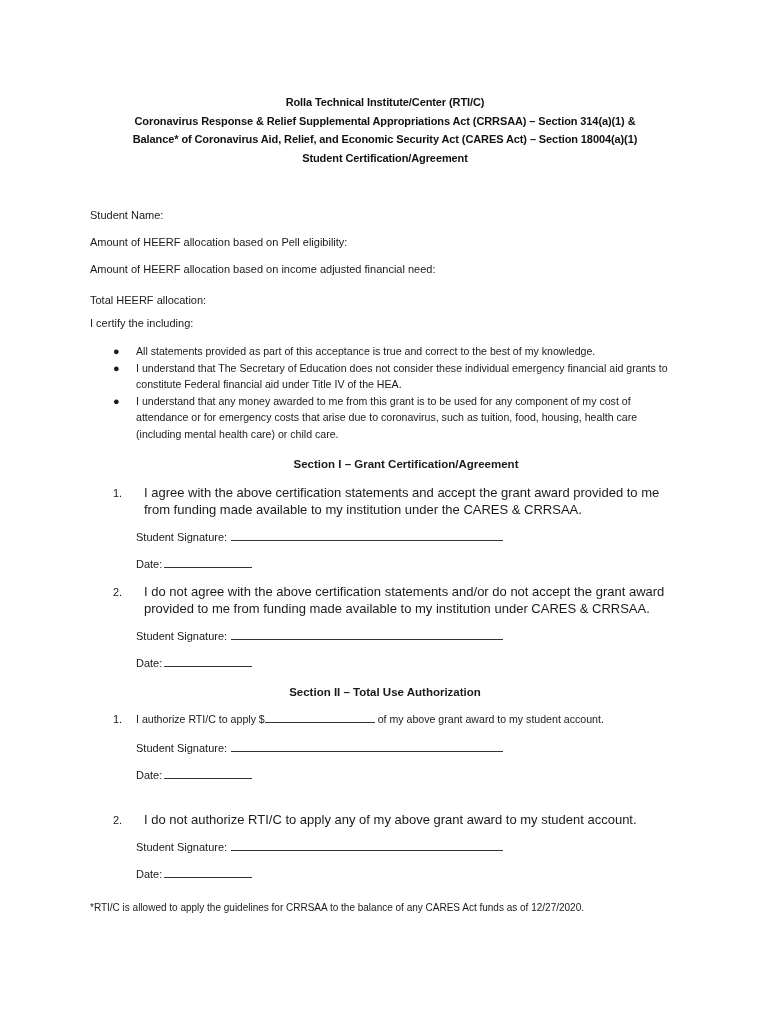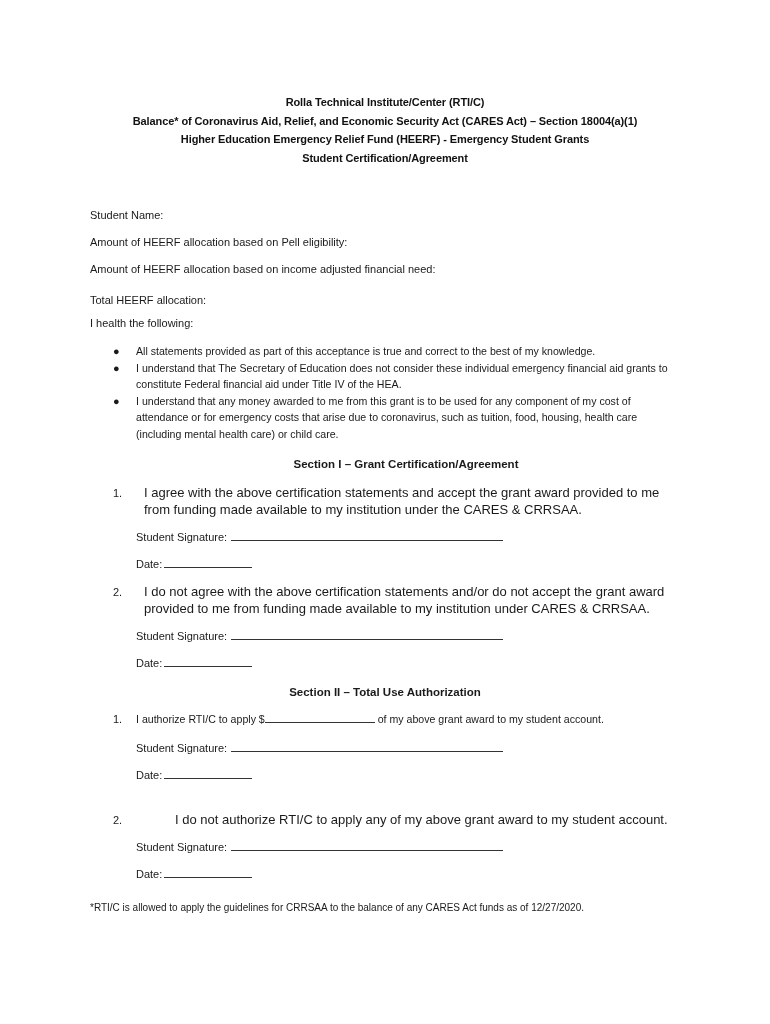--- a/index.html
+++ b/index.html
@@ -103,30 +103,30 @@
       font-size: 10px;
     }
   </style>
 </head>
 <body>
 
 <div class="page">
 
   <div class="header">
     <div>Rolla Technical Institute/Center (RTI/C)</div>
+    <div>Coronavirus Response &amp; Relief Supplemental Appropriations Act (CRRSAA) – Section 314(a)(1) &amp;</div>
     <div>Balance* of Coronavirus Aid, Relief, and Economic Security Act (CARES Act) – Section 18004(a)(1)</div>
-    <div>Higher Education Emergency Relief Fund (HEERF) - Emergency Student Grants</div>
     <div>Student Certification/Agreement</div>
   </div>
 
   <div class="abs field-label" style="top:207px;">Student Name:</div>
   <div class="abs field-label" style="top:261px;">Amount of HEERF allocation based on income adjusted financial need:</div>
   <div class="abs field-label" style="top:234px;">Amount of HEERF allocation based on Pell eligibility:</div>
   <div class="abs field-label" style="top:292px;">Total HEERF allocation:</div>
-  <div class="abs field-label" style="top:315px;">I health the following:</div>
+  <div class="abs field-label" style="top:315px;">I certify the including:</div>
 
   <div class="bullets">
     <div class="bullet-row">
       <span class="bullet-dot">●</span>
       <div class="bullet-text">All statements provided as part of this acceptance is true and correct to the best of my knowledge.</div>
     </div>
     <div class="bullet-row">
       <span class="bullet-dot">●</span>
       <div class="bullet-text">I understand that The Secretary of Education does not consider these individual emergency financial aid grants to constitute Federal financial aid under Title IV of the HEA.</div>
     </div>
@@ -163,21 +163,21 @@
     <span>I authorize RTI/C to apply $</span><span class="underline dollar-line"></span><span> of my above grant award to my student account.</span>
   </div>
   <div class="abs sig-label" style="top:740px;">
     <span>Student Signature:</span><span class="underline sig-line"></span>
   </div>
   <div class="abs sig-label" style="top:767px;">
     <span>Date:</span><span class="underline date-line"></span>
   </div>
 
   <div class="abs num" style="top:812px;">2.</div>
-  <div class="abs item-text" style="top:812px;margin-left:31px;">I do not authorize RTI/C to apply any of my above grant award to my student account.</div>
+  <div class="abs item-text" style="top:812px;">I do not authorize RTI/C to apply any of my above grant award to my student account.</div>
   <div class="abs sig-label" style="top:839px;">
     <span>Student Signature:</span><span class="underline sig-line"></span>
   </div>
   <div class="abs sig-label" style="top:866px;">
     <span>Date:</span><span class="underline date-line"></span>
   </div>
 
   <div class="abs footnote" style="top:900px;">*RTI/C is allowed to apply the guidelines for CRRSAA to the balance of any CARES Act funds as of 12/27/2020.</div>
 
 </div>

